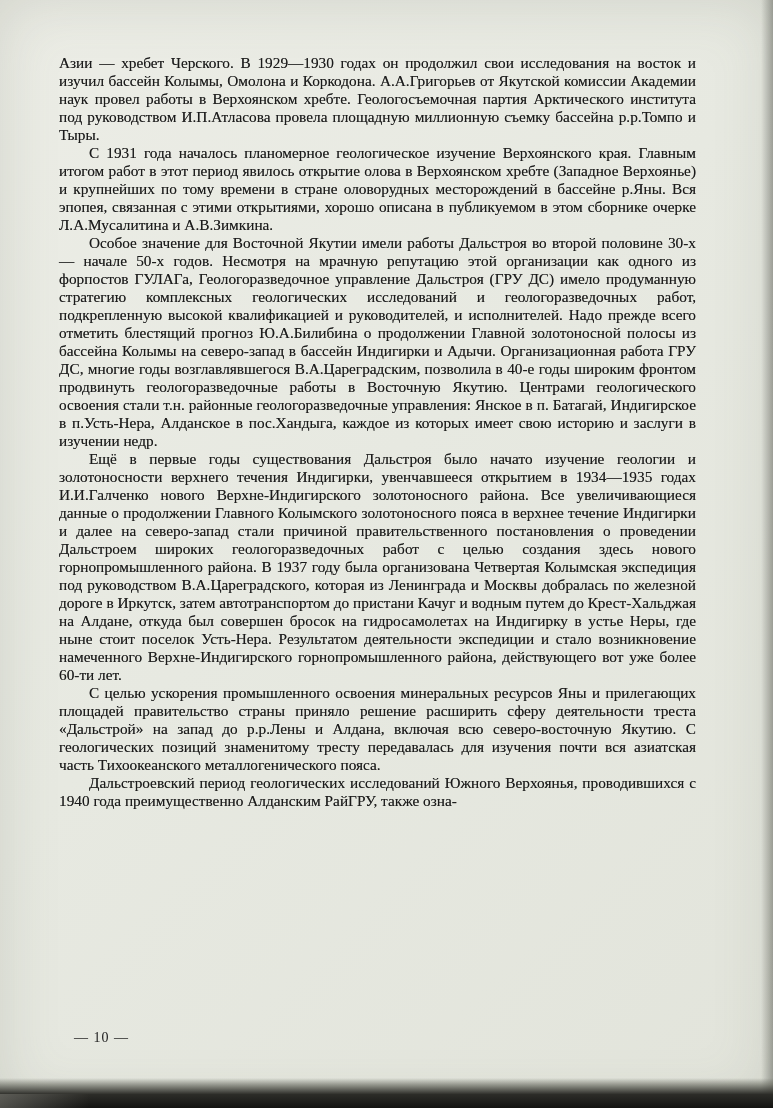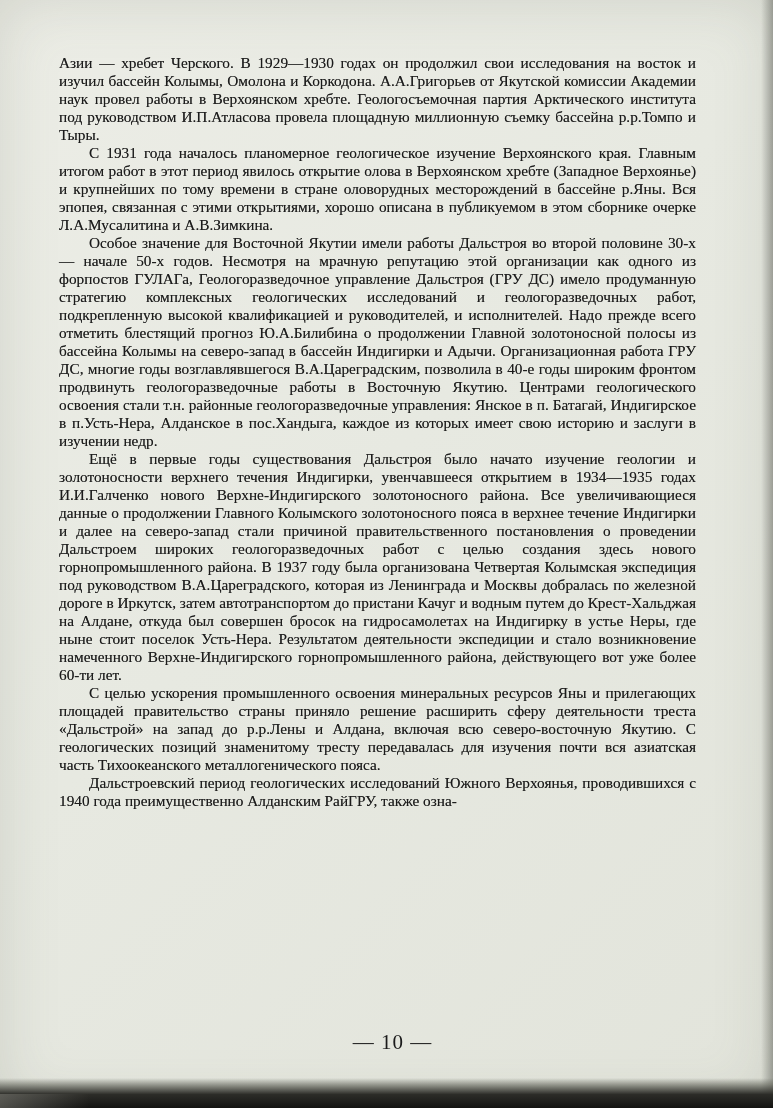--- a/index.html
+++ b/index.html
@@ -38,23 +38,22 @@
     hyphens: auto;
   }
   .text-col p.no-indent {
     text-indent: 0;
   }
   .page-number {
     position: absolute;
     left: 74px;
     top: 1030px;
     width: 637px;
-    text-align: center;
     color: #1b1b1b;
-    font-size: 21px;
+    font-size: 14px;
     letter-spacing: 1px;
   }
   .edge-right {
     position: absolute;
     top: 0;
     right: 0;
     width: 12px;
     height: 100%;
     background: linear-gradient(to right, rgba(40, 42, 36, 0) 0%, rgba(40, 42, 36, 0.35) 100%);
     pointer-events: none;

